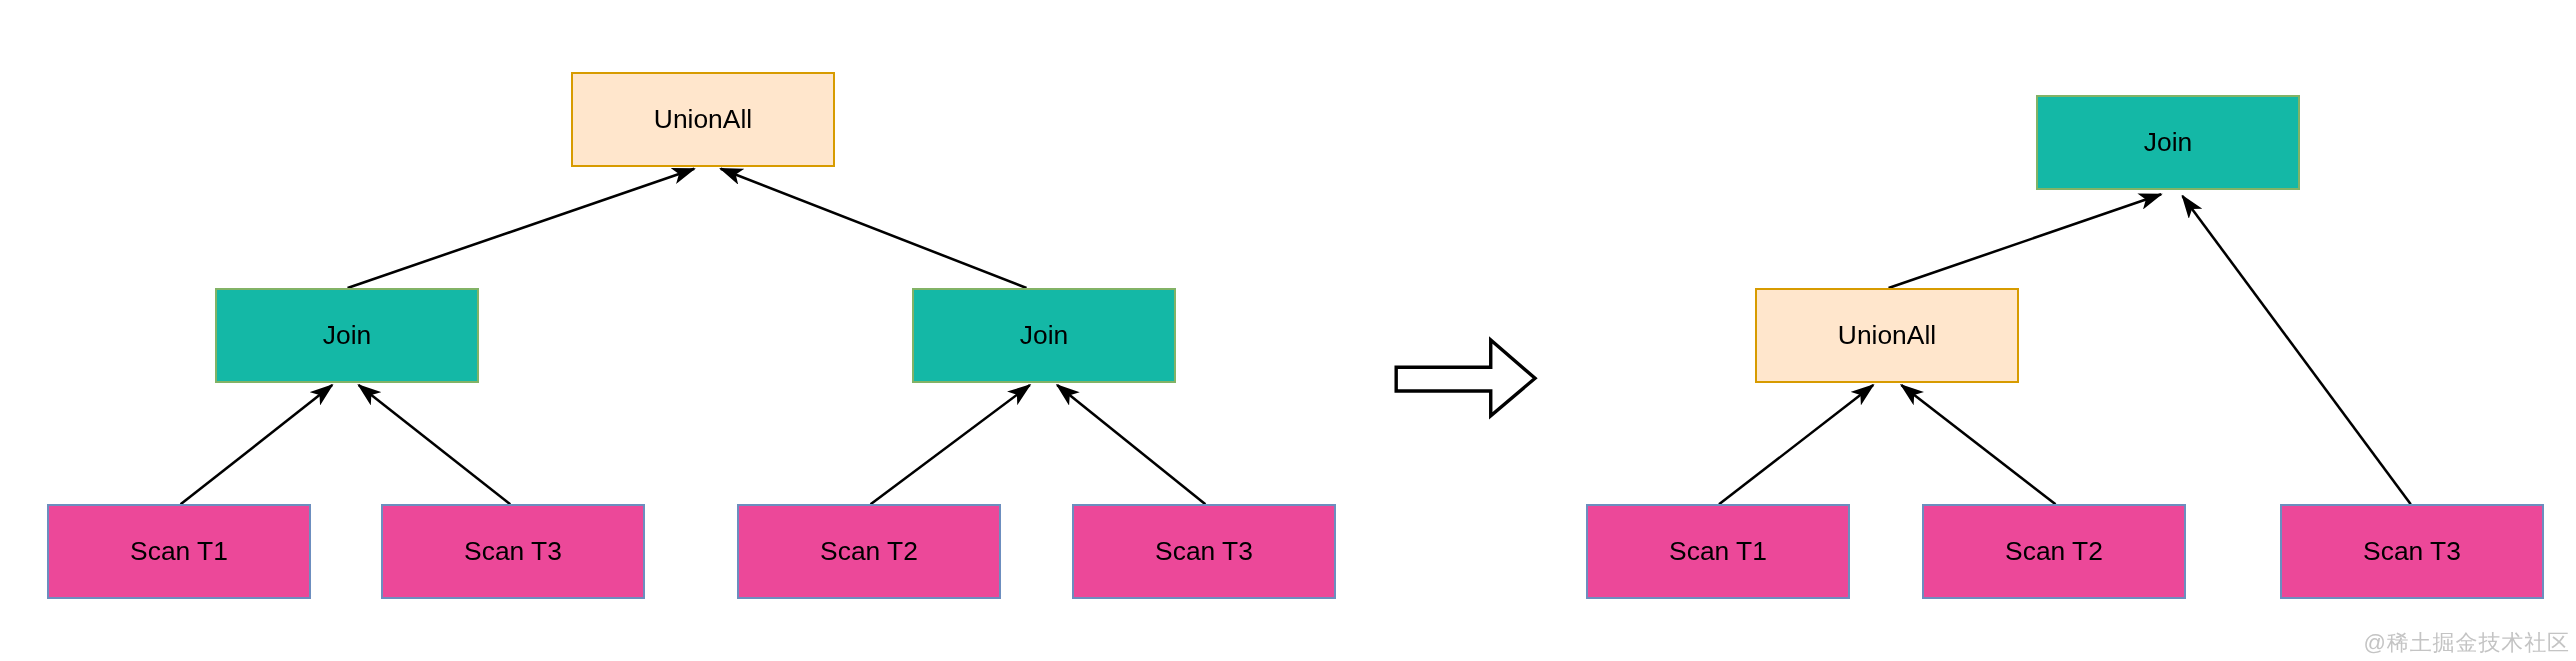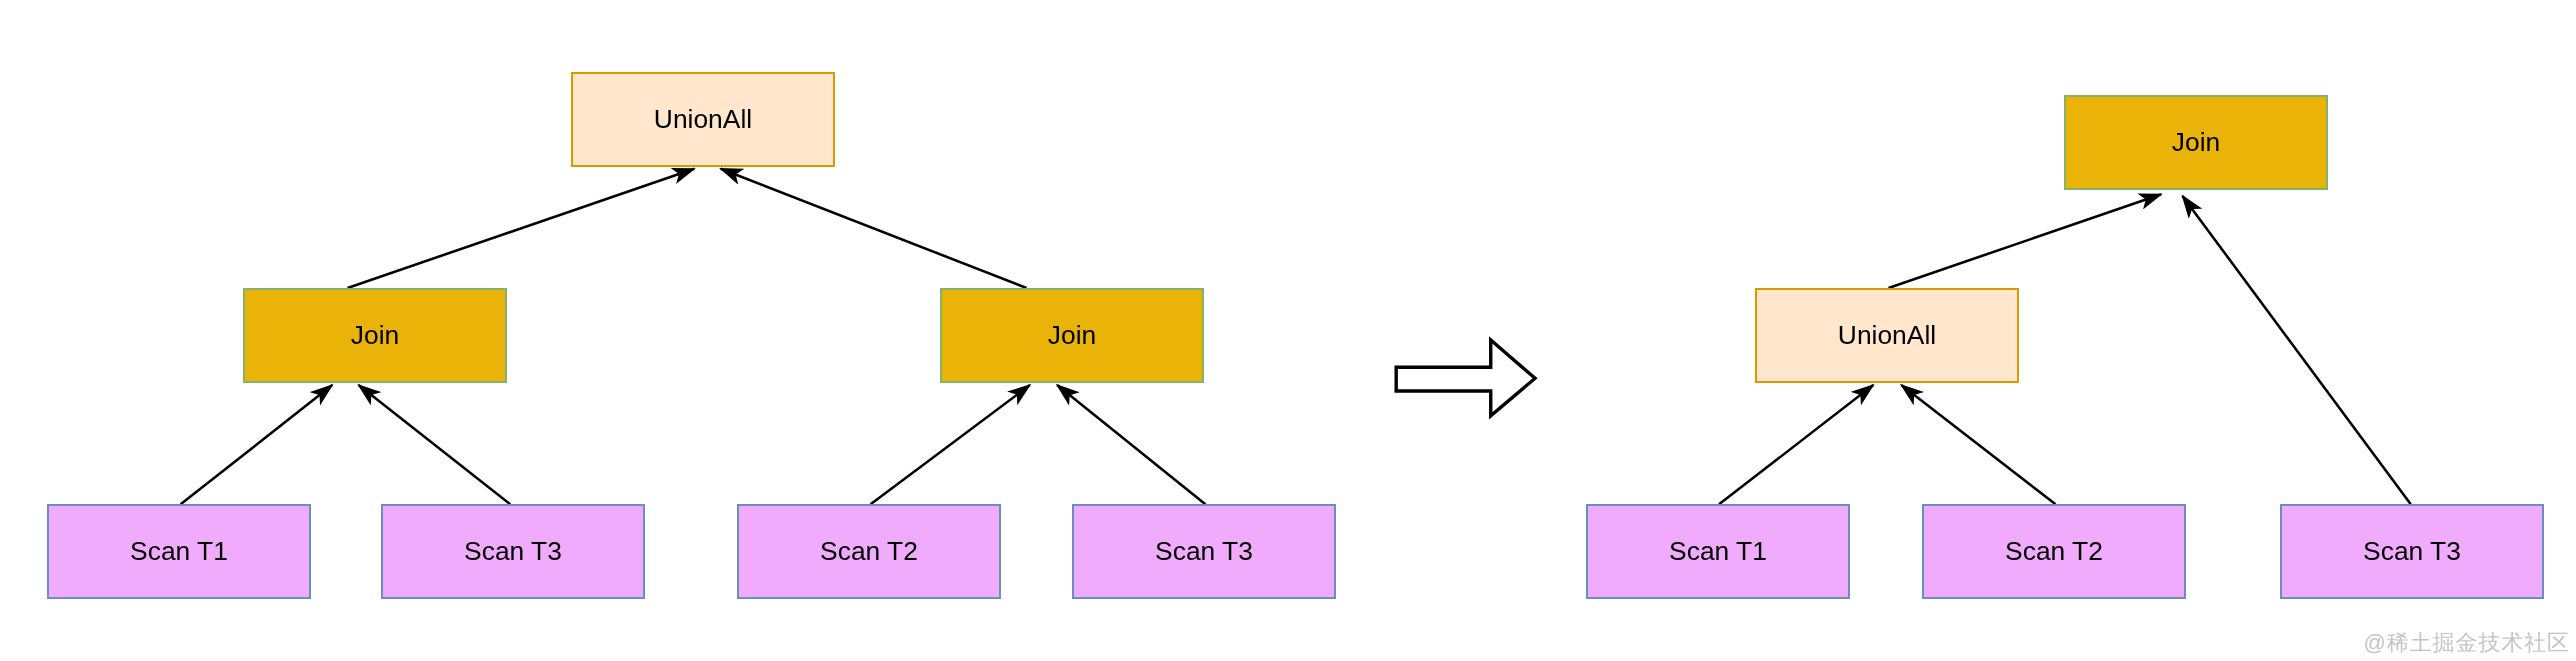--- a/index.html
+++ b/index.html
@@ -22,22 +22,22 @@
     height: 95px;
     box-sizing: border-box;
     border: 2.6px solid #000;
     display: flex;
     align-items: center;
     justify-content: center;
     font-size: 26.4px;
     color: #000000;
   }
   .node.union { background: #ffe6cc; border-color: #d79b00; }
-  .node.join  { background: #eab308; border-color: #82b366; margin-left: 28px; }
-  .node.scan  { background: #f0abfc; border-color: #6c8ebf; }
+  .node.join  { background: #14b8a6; border-color: #82b366; }
+  .node.scan  { background: #ec4899; border-color: #6c8ebf; }
   .edge { stroke: #000000; stroke-width: 3; fill: none; }
   .transform-arrow { fill: #ffffff; stroke: #000000; stroke-width: 4; stroke-linejoin: miter; }
   .watermark {
     position: absolute;
     right: 6px;
     bottom: 4.3px;
     font-size: 22px;
     color: #c4c4c4;
     letter-spacing: 0.9px;
   }

